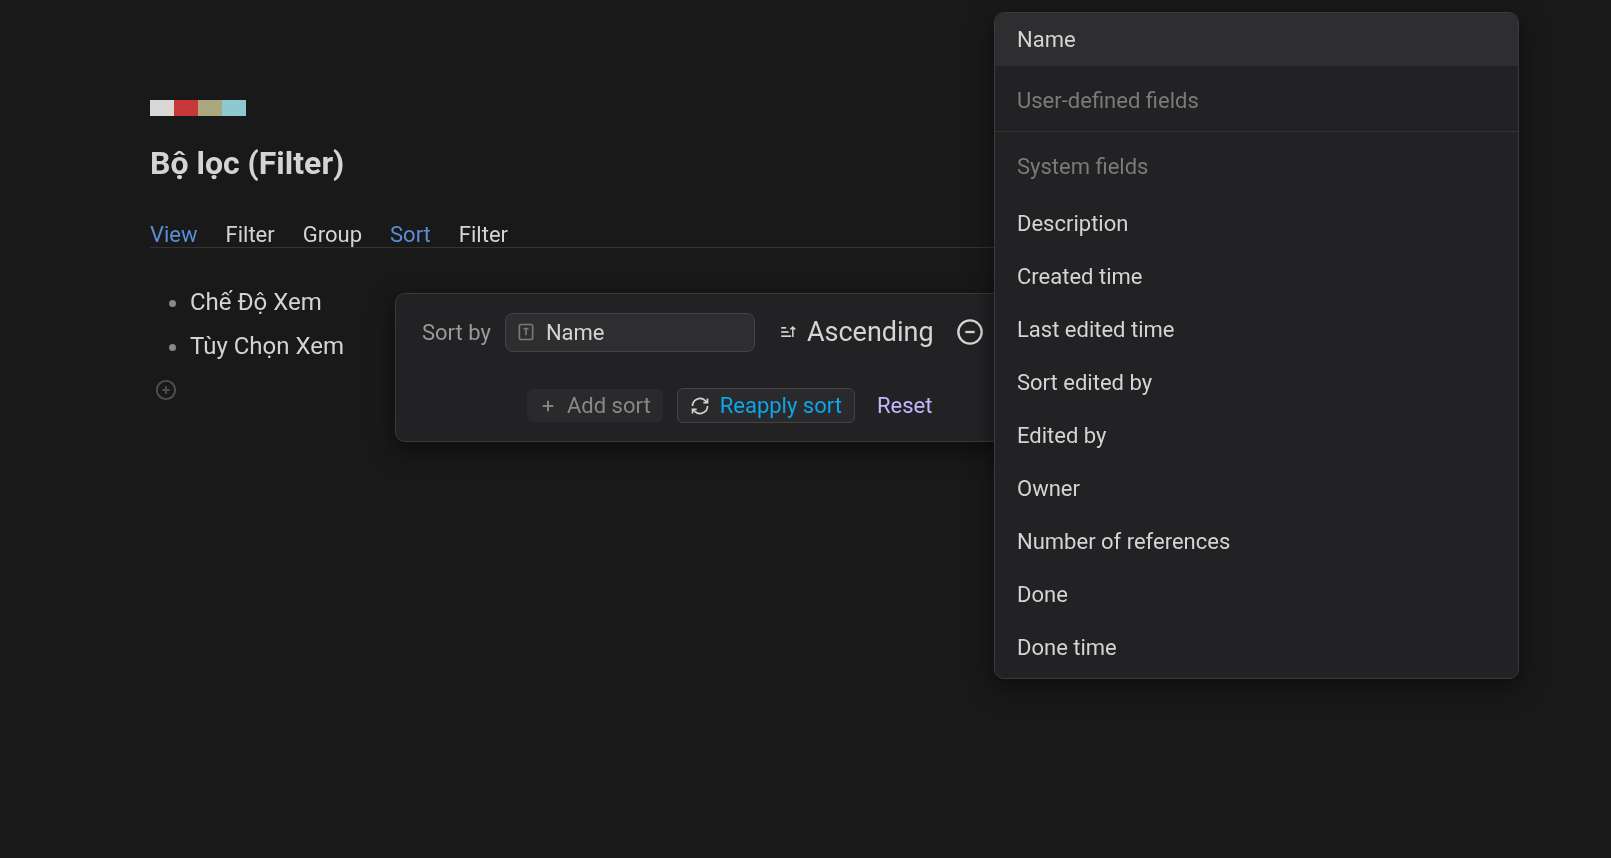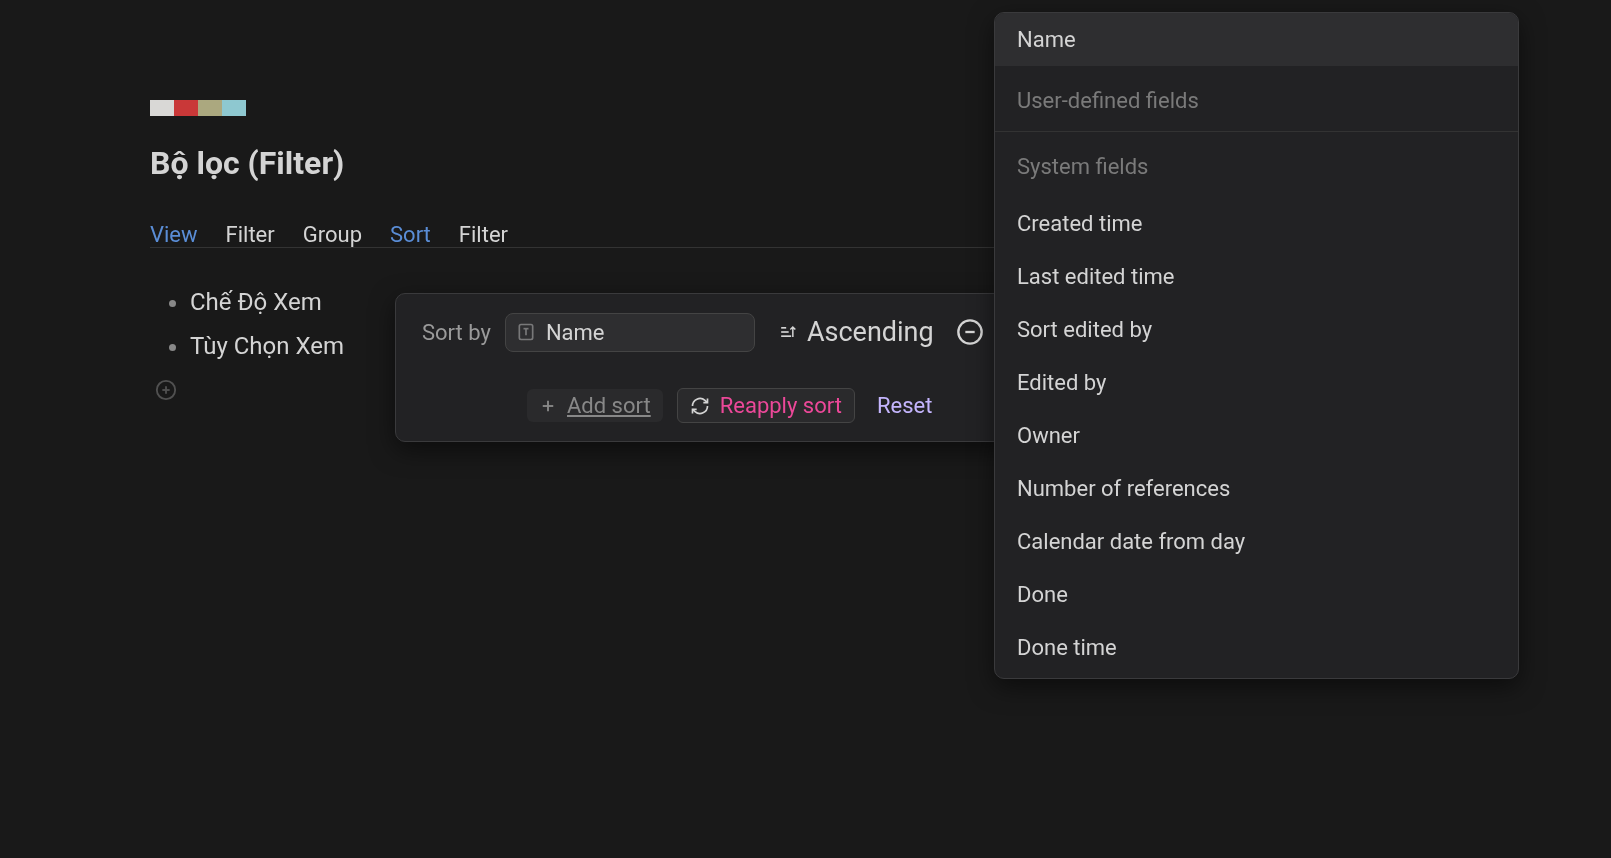--- a/index.html
+++ b/index.html
@@ -169,25 +169,24 @@
       gap: 10px;
       font-size: 22px;
       padding: 4px 12px;
       border-radius: 6px;
       cursor: pointer;
     }
 
     .add-sort-btn {
       color: #888;
       background: #2a2a2c;
-      text-decoration: underline;
     }
 
     .reapply-btn {
-      color: #ec4899;
+      color: #0ea5e9;
       border: 1px solid #444;
       background: #2a2a2c;
     }
 
     .reset-btn {
       color: #c4b5fd;
       padding: 4px 8px;
     }
 
     
@@ -323,23 +322,23 @@
       <span>Reset</span>
     </div>
   </div>
 </div>
 
 <div class="field-dropdown">
   <div class="dropdown-item selected">Name</div>
   <div class="dropdown-header first">User-defined fields</div>
   <div class="dropdown-header">System fields</div>
   <div class="system-items">
+    <div class="dropdown-item">Description</div>
     <div class="dropdown-item">Created time</div>
     <div class="dropdown-item">Last edited time</div>
     <div class="dropdown-item">Sort edited by</div>
     <div class="dropdown-item">Edited by</div>
     <div class="dropdown-item">Owner</div>
     <div class="dropdown-item">Number of references</div>
-    <div class="dropdown-item">Calendar date from day</div>
     <div class="dropdown-item">Done</div>
     <div class="dropdown-item">Done time</div>
   </div>
 </div>
 
 </body></html>

